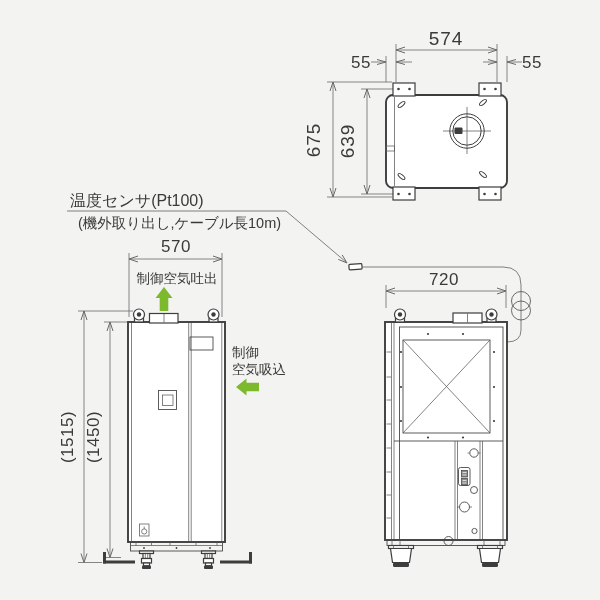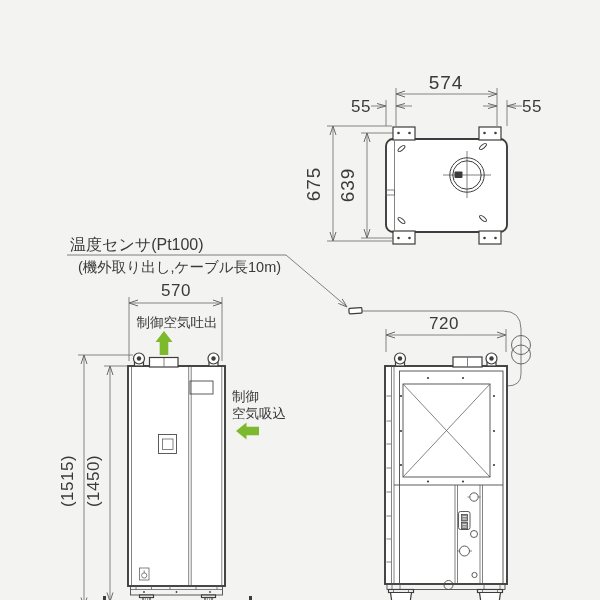--- a/index.html
+++ b/index.html
@@ -1,21 +1,21 @@
 <!DOCTYPE html>
 <html><head>
 <meta charset="utf-8">
 <style>
   html,body{margin:0;padding:0;}
   body{
     width:600px;height:600px;overflow:hidden;
     background:#f3f3f1;
     font-family:"Liberation Sans","DejaVu Sans",sans-serif;
   }
-  #canvas{position:relative;width:600px;height:439px;margin-top:44px;}
+  #canvas{position:relative;width:600px;height:439px;}
   svg{display:block;}
   text{fill:#3a3a3a;}
   .dim-num{font-size:19px;letter-spacing:1px;}
   .dim-num-sm{font-size:17px;letter-spacing:.5px;}
   .jp{font-size:13.5px;}
   .jp-note1{font-size:16px;}
   .jp-note2{font-size:14.5px;}
   .outline{fill:#ffffff;stroke:#3d3d3d;stroke-width:1.9;}
   .part{fill:#ffffff;stroke:#3d3d3d;stroke-width:1.2;}
   .thin{fill:none;stroke:#4a4a4a;stroke-width:0.9;}

